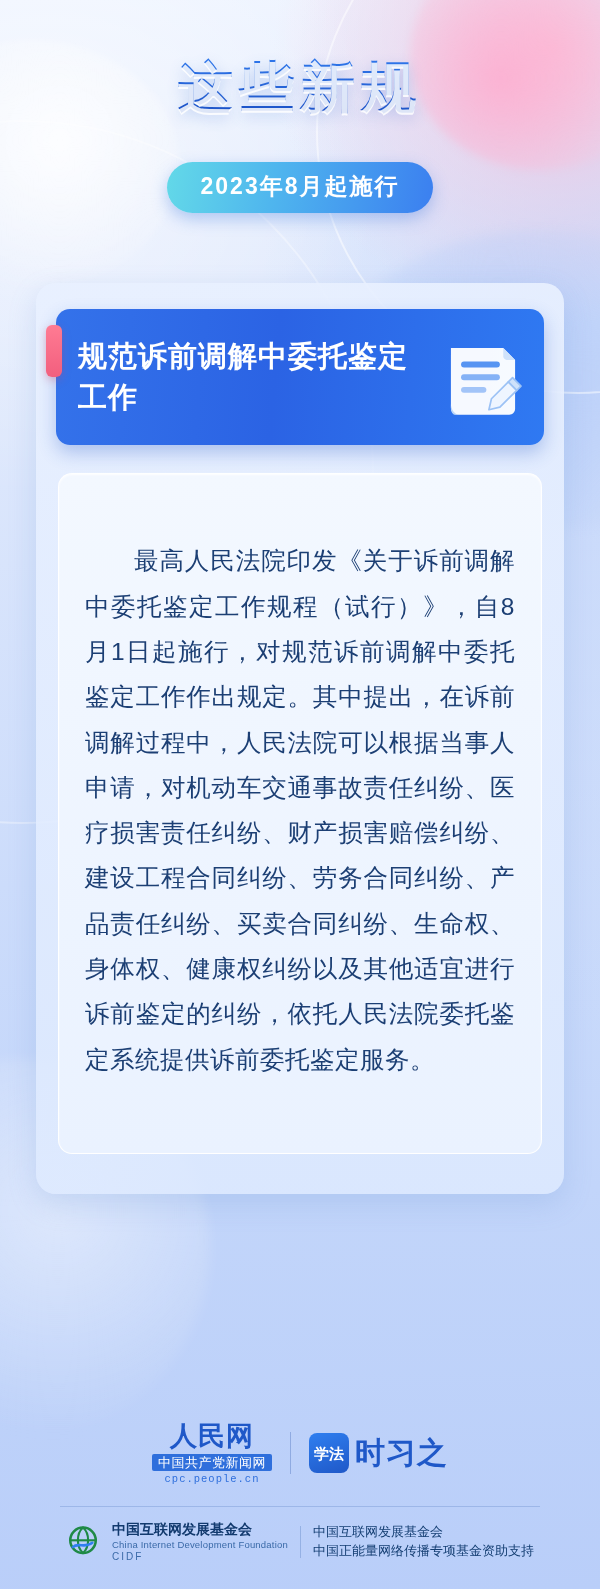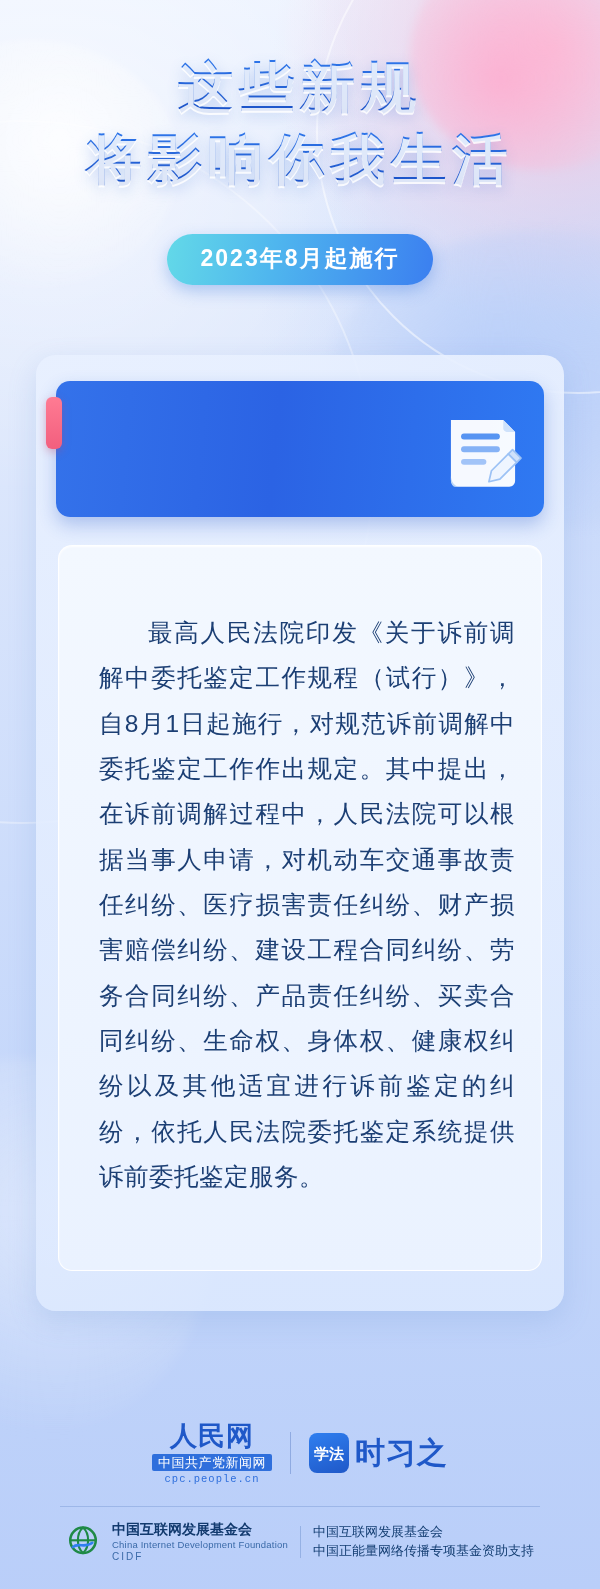--- a/index.html
+++ b/index.html
@@ -160,21 +160,21 @@
     top: 34px;
     width: 86px;
     height: 76px;
   }
 
   .body-box {
     margin-top: 28px;
     background: linear-gradient(180deg, #f3f8ff 0%, #eaf2ff 100%);
     border: 1px solid rgba(255,255,255,0.95);
     border-radius: 14px;
-    padding: 40px 26px 46px 40px;
+    padding: 40px 26px 46px 26px;
     box-shadow: inset 0 1px 2px rgba(255,255,255,0.9);
   }
   .body-text {
     color: #1c3f74;
     font-size: 24.5px;
     line-height: 1.85;
     text-align: justify;
     text-indent: 2em;
     letter-spacing: 0.5px;
     font-family: "Liberation Sans", sans-serif;
@@ -311,29 +311,29 @@
 
   <div class="blob blob-1"></div>
   <div class="blob blob-2"></div>
   <div class="blob blob-3"></div>
   <div class="blob blob-4"></div>
   <div class="arc arc-1"></div>
   <div class="arc arc-2"></div>
 
   <div class="header">
     <div class="title-line title-line-1">这些新规</div>
-    <div class="title-line title-line-2">将影响你我生活</div>
     <div class="subtitle-wrap">
       <div class="subtitle-pill">2023年8月起施行</div>
     </div>
   </div>
 
   <div class="card">
 
     <div class="card-header">
+      <div class="card-title">规范诉前调解中委托鉴定工作</div>
 
       <svg class="doc-icon" viewBox="0 0 100 90">
         <path d="M12 6 H74 L88 20 V78 C88 82 85 85 81 85 H20 C15 85 12 81 12 77 Z" fill="#ffffff" opacity="0.96"></path>
         <path d="M74 6 L88 20 H78 C76 20 74 18 74 16 Z" fill="#cfe2fb"></path>
         <path d="M12 72 C12 78 16 85 22 85 H18 C13 85 12 80 12 76 Z" fill="#bcd6f7"></path>
         <rect x="24" y="22" width="46" height="7" rx="3.5" fill="#3b82f0" opacity="0.85"></rect>
         <rect x="24" y="37" width="46" height="7" rx="3.5" fill="#3b82f0" opacity="0.6"></rect>
         <rect x="24" y="52" width="30" height="7" rx="3.5" fill="#3b82f0" opacity="0.45"></rect>
         <path d="M60 66 L80 46 L90 56 L70 76 L57 79 Z" fill="#eef5ff" stroke="#9cc2f5" stroke-width="2" stroke-linejoin="round"></path>
         <path d="M80 46 L90 56 L95 51 L85 41 Z" fill="#cfe2fb" stroke="#9cc2f5" stroke-width="2" stroke-linejoin="round"></path>

